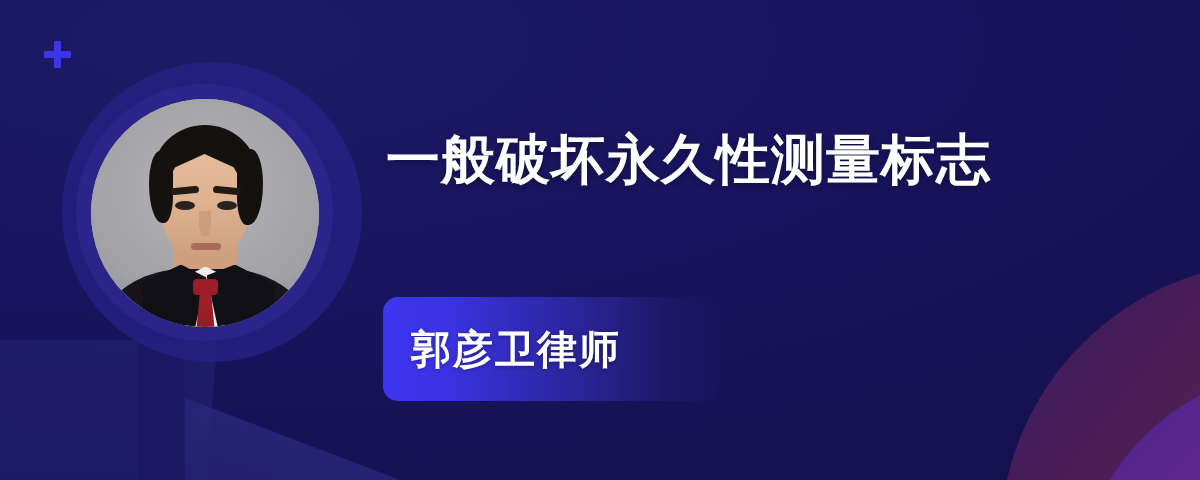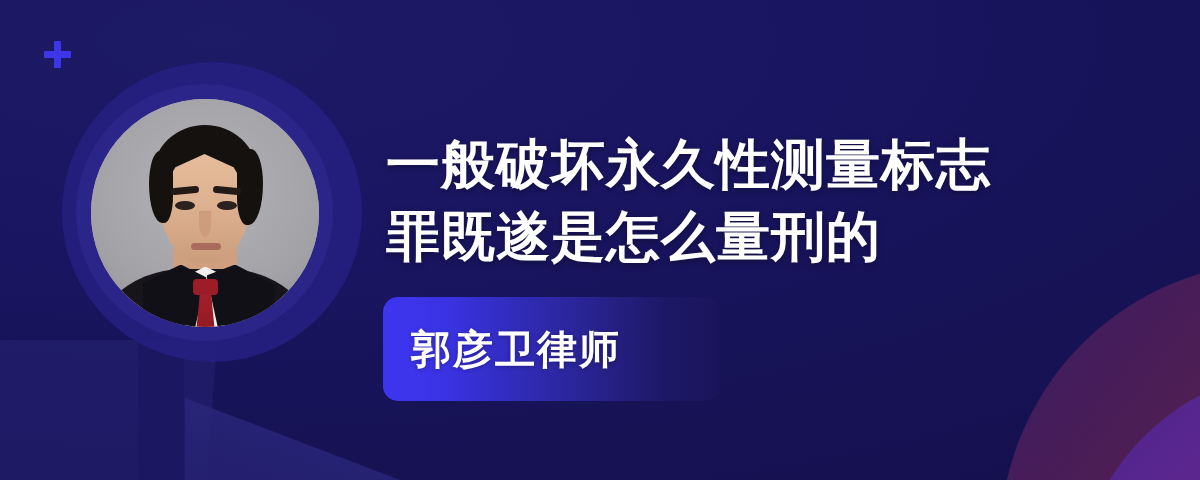--- a/index.html
+++ b/index.html
@@ -6,21 +6,21 @@
     margin: 0;
     padding: 0;
     background: #0e0c36;
   }
   #banner {
     position: relative;
     width: 1200px;
     height: 480px;
     overflow: hidden;
     background: #171352;
-    font-family: Liberation Sans, sans-serif;
+    font-family: Liberation Mono, monospace;
   }
 
   
   .bg-base {
     position: absolute;
     inset: 0;
     background:
       radial-gradient(120% 110% at 18% 8%, #1d1a66 0%, #191560 42%, #15114f 100%);
   }
 
@@ -260,20 +260,19 @@
       <div class="p-browR"></div>
       <div class="p-eyeL"></div>
       <div class="p-eyeR"></div>
       <div class="p-nose"></div>
       <div class="p-mouth"></div>
     </div>
   </div>
 
   <div class="headline">
     <span class="line">一般破坏永久性测量标志</span>
-    <span class="line">罪既遂是怎么量刑的</span>
   </div>
 
   <div class="name-badge">
     <span class="name-text">郭彦卫律师</span>
   </div>
 
 </div>
 
 </body></html>

